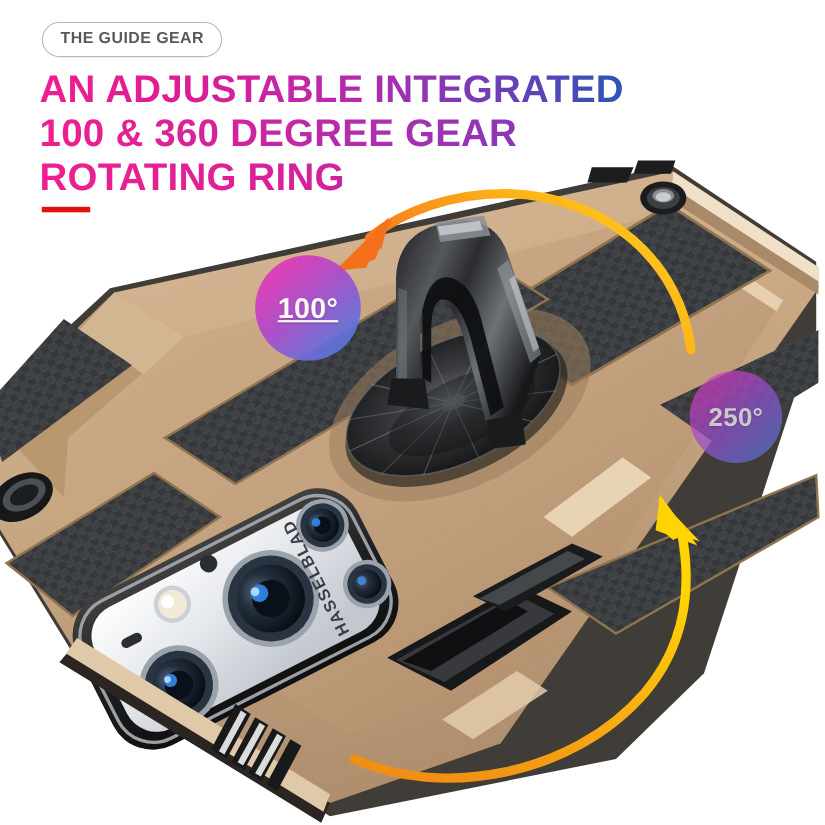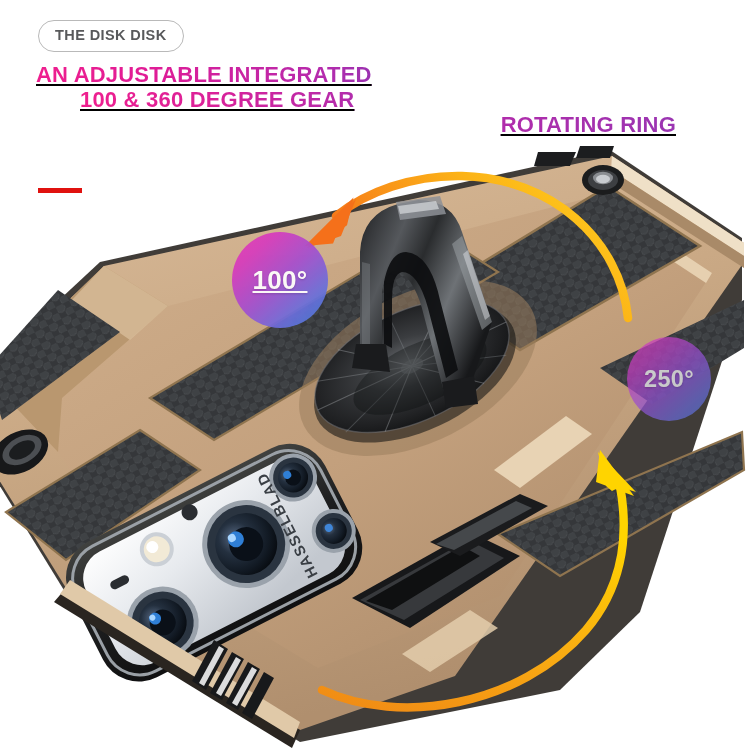--- a/index.html
+++ b/index.html
@@ -19,31 +19,30 @@
     padding:7px 16px 8px 16px;
     border:1.6px solid #b9b9b9;
     border-radius:999px;
     font-size:14.5px; font-weight:bold; letter-spacing:.4px;
     color:#58595b; white-space:nowrap; line-height:1;
   }
 
   .headline{
     position:absolute; left:36px; top:62px;
     width:640px;
-    font-size:22px; font-weight:bold; letter-spacing:.2px;
+    font-size:35px; font-weight:bold; letter-spacing:.2px;
     line-height:1.14;
-    text-decoration:underline;
   }
   .hl-line{ display:block; white-space:nowrap; }
   .hl1{ background:linear-gradient(90deg,#ef1f8e 0%,#e01c96 18%,#b52bad 45%,#6a3fb8 66%,#2b55b5 84%,#12539f 100%);
         -webkit-background-clip:text; background-clip:text; color:transparent; }
   .hl2{ background:linear-gradient(90deg,#ef1f8e 0%,#da2199 22%,#ab2fb0 50%,#7b3cb8 74%,#4a4bb6 100%);
-        -webkit-background-clip:text; background-clip:text; color:transparent;margin-left:44px; }
+        -webkit-background-clip:text; background-clip:text; color:transparent; }
   .hl3{ background:linear-gradient(90deg,#ef1f8e 0%,#dd2098 30%,#bb28a8 60%,#9a35b2 100%);
-        -webkit-background-clip:text; background-clip:text; color:transparent;text-align:right; }
+        -webkit-background-clip:text; background-clip:text; color:transparent; }
 
   .redbar{ position:absolute; left:38px; top:188px; width:44px; height:5px; background:#e0110f; }
 
   
   #art{ position:absolute; left:0; top:0; width:750px; height:750px; }
 
   
   .cbadge{
     position:absolute; border-radius:50%;
     display:flex; align-items:center; justify-content:center;
@@ -334,21 +333,21 @@
         <path d="M 322,690
                  C 400,726 520,706 586,630
                  C 620,590 630,540 620,486" fill="none" stroke="url(#gArrow2)" stroke-width="8.5" stroke-linecap="round"></path>
         <path d="M 598,452 L 636,492 L 620,487 L 612,491 L 606,486 Z" fill="#ffd400"></path>
         <path d="M 600,450 L 634,496 L 596,482 Z" fill="#ffd400"></path>
       </g>
 
     </g>
   </svg>
 
-  <div class="badge-pill">THE DISK DISK</div>
+  <div class="badge-pill">THE GUIDE GEAR</div>
 
   <div class="headline">
     <span class="hl-line hl1">AN ADJUSTABLE INTEGRATED</span>
     <span class="hl-line hl2">100 &amp; 360 DEGREE GEAR</span>
     <span class="hl-line hl3">ROTATING RING</span>
   </div>
 
   <div class="redbar"></div>
 
   <div class="cbadge" id="badge100">100°</div>

